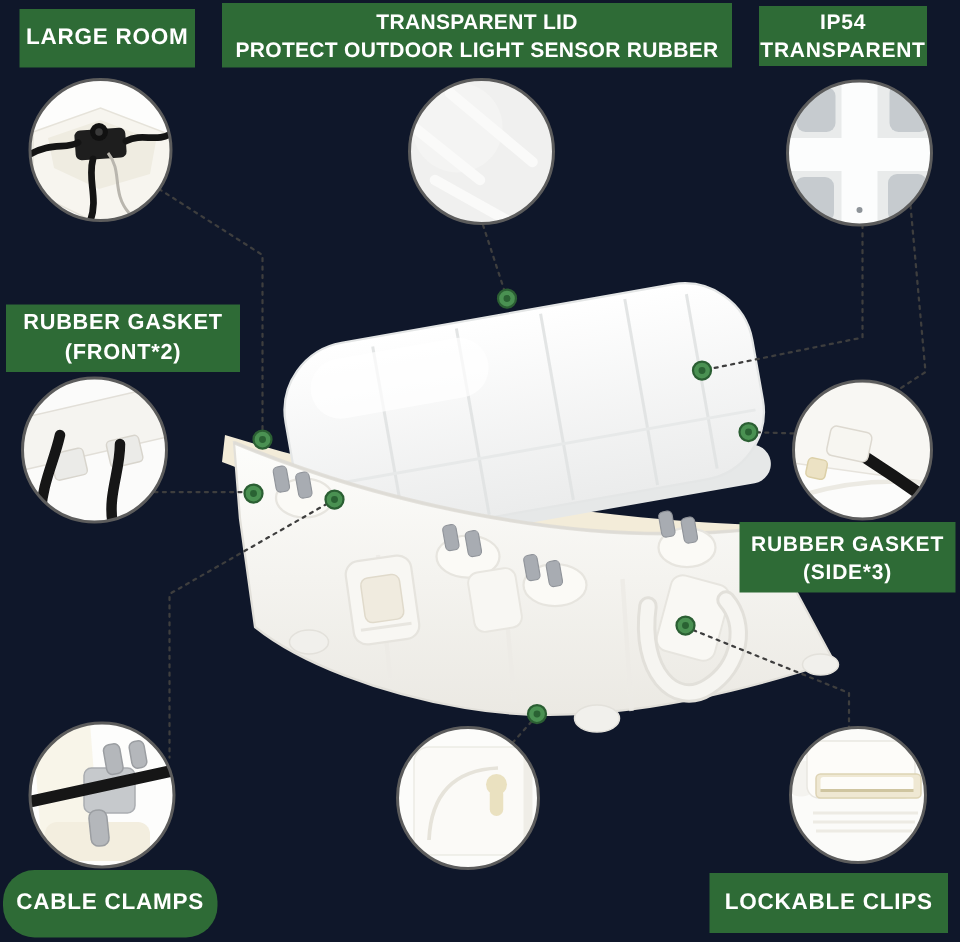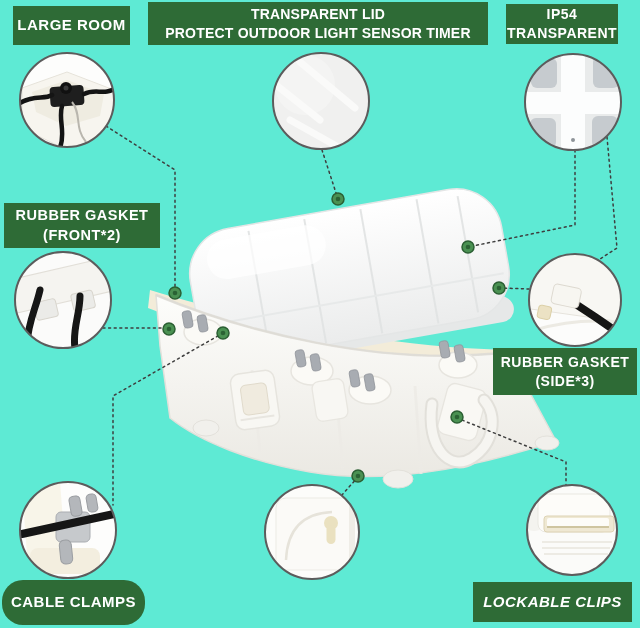--- a/index.html
+++ b/index.html
@@ -1,29 +1,29 @@
 <!DOCTYPE html>
 <html><head>
 <meta charset="utf-8">
 <style>
   html,body{margin:0;padding:0;background:#ffffff;}
-  .canvas{position:relative;width:640px;height:628px;background:#5eead4;overflow:hidden;
+  .canvas{position:relative;width:640px;height:628px;background:#0f172a;overflow:hidden;
           font-family:"Liberation Sans",sans-serif;}
   svg{position:absolute;left:0;top:0;}
   .banner{position:absolute;background:#2e6b36;color:#fff;font-weight:bold;
           display:flex;flex-direction:column;align-items:center;justify-content:center;
           text-align:center;letter-spacing:.5px;line-height:1.35;white-space:nowrap;}
   .b-largeroom {left:13px;  top:6px;   width:117px; height:39px; font-size:15px;}
   .b-lid       {left:148px; top:2px;   width:340px; height:43px; font-size:14px; letter-spacing:.2px;}
   .b-ip54      {left:506px; top:4px;   width:112px; height:40px; font-size:14px;}
   .b-gasketf   {left:4px;   top:203px; width:156px; height:45px; font-size:14.5px;}
   .b-gaskets   {left:493px; top:348px; width:144px; height:47px; font-size:14px;}
   .b-clamps    {left:2px;   top:580px; width:143px; height:45px; font-size:15px;border-radius:21px;}
   .b-mounting  {left:231px; top:580px; width:157px; height:45px; font-size:14.5px;}
-  .b-lockable  {left:473px; top:582px; width:159px; height:40px; font-size:15px;font-style:italic;}
+  .b-lockable  {left:473px; top:582px; width:159px; height:40px; font-size:15px;}
 </style>
 </head>
 <body>
 
 <div class="canvas">
 
 <svg width="640" height="628" viewBox="0 0 640 628">
   <defs>
     <linearGradient id="lidG" x1="0" y1="0" x2="0" y2="1">
       <stop offset="0" stop-color="#ffffff"></stop>
@@ -250,21 +250,21 @@
         <circle cx="572" cy="530" r="45"></circle>
   </g>
 </svg>
 
 <div class="banner b-largeroom">
   <span>LARGE ROOM</span>
 </div>
 
 <div class="banner b-lid">
   <span>TRANSPARENT LID</span>
-  <span>PROTECT OUTDOOR LIGHT SENSOR TIMER</span>
+  <span>PROTECT OUTDOOR LIGHT SENSOR RUBBER</span>
 </div>
 
 <div class="banner b-ip54">
   <span>IP54</span>
   <span>TRANSPARENT</span>
 </div>
 
 <div class="banner b-gasketf">
   <span>RUBBER GASKET</span>
   <span>(FRONT*2)</span>

